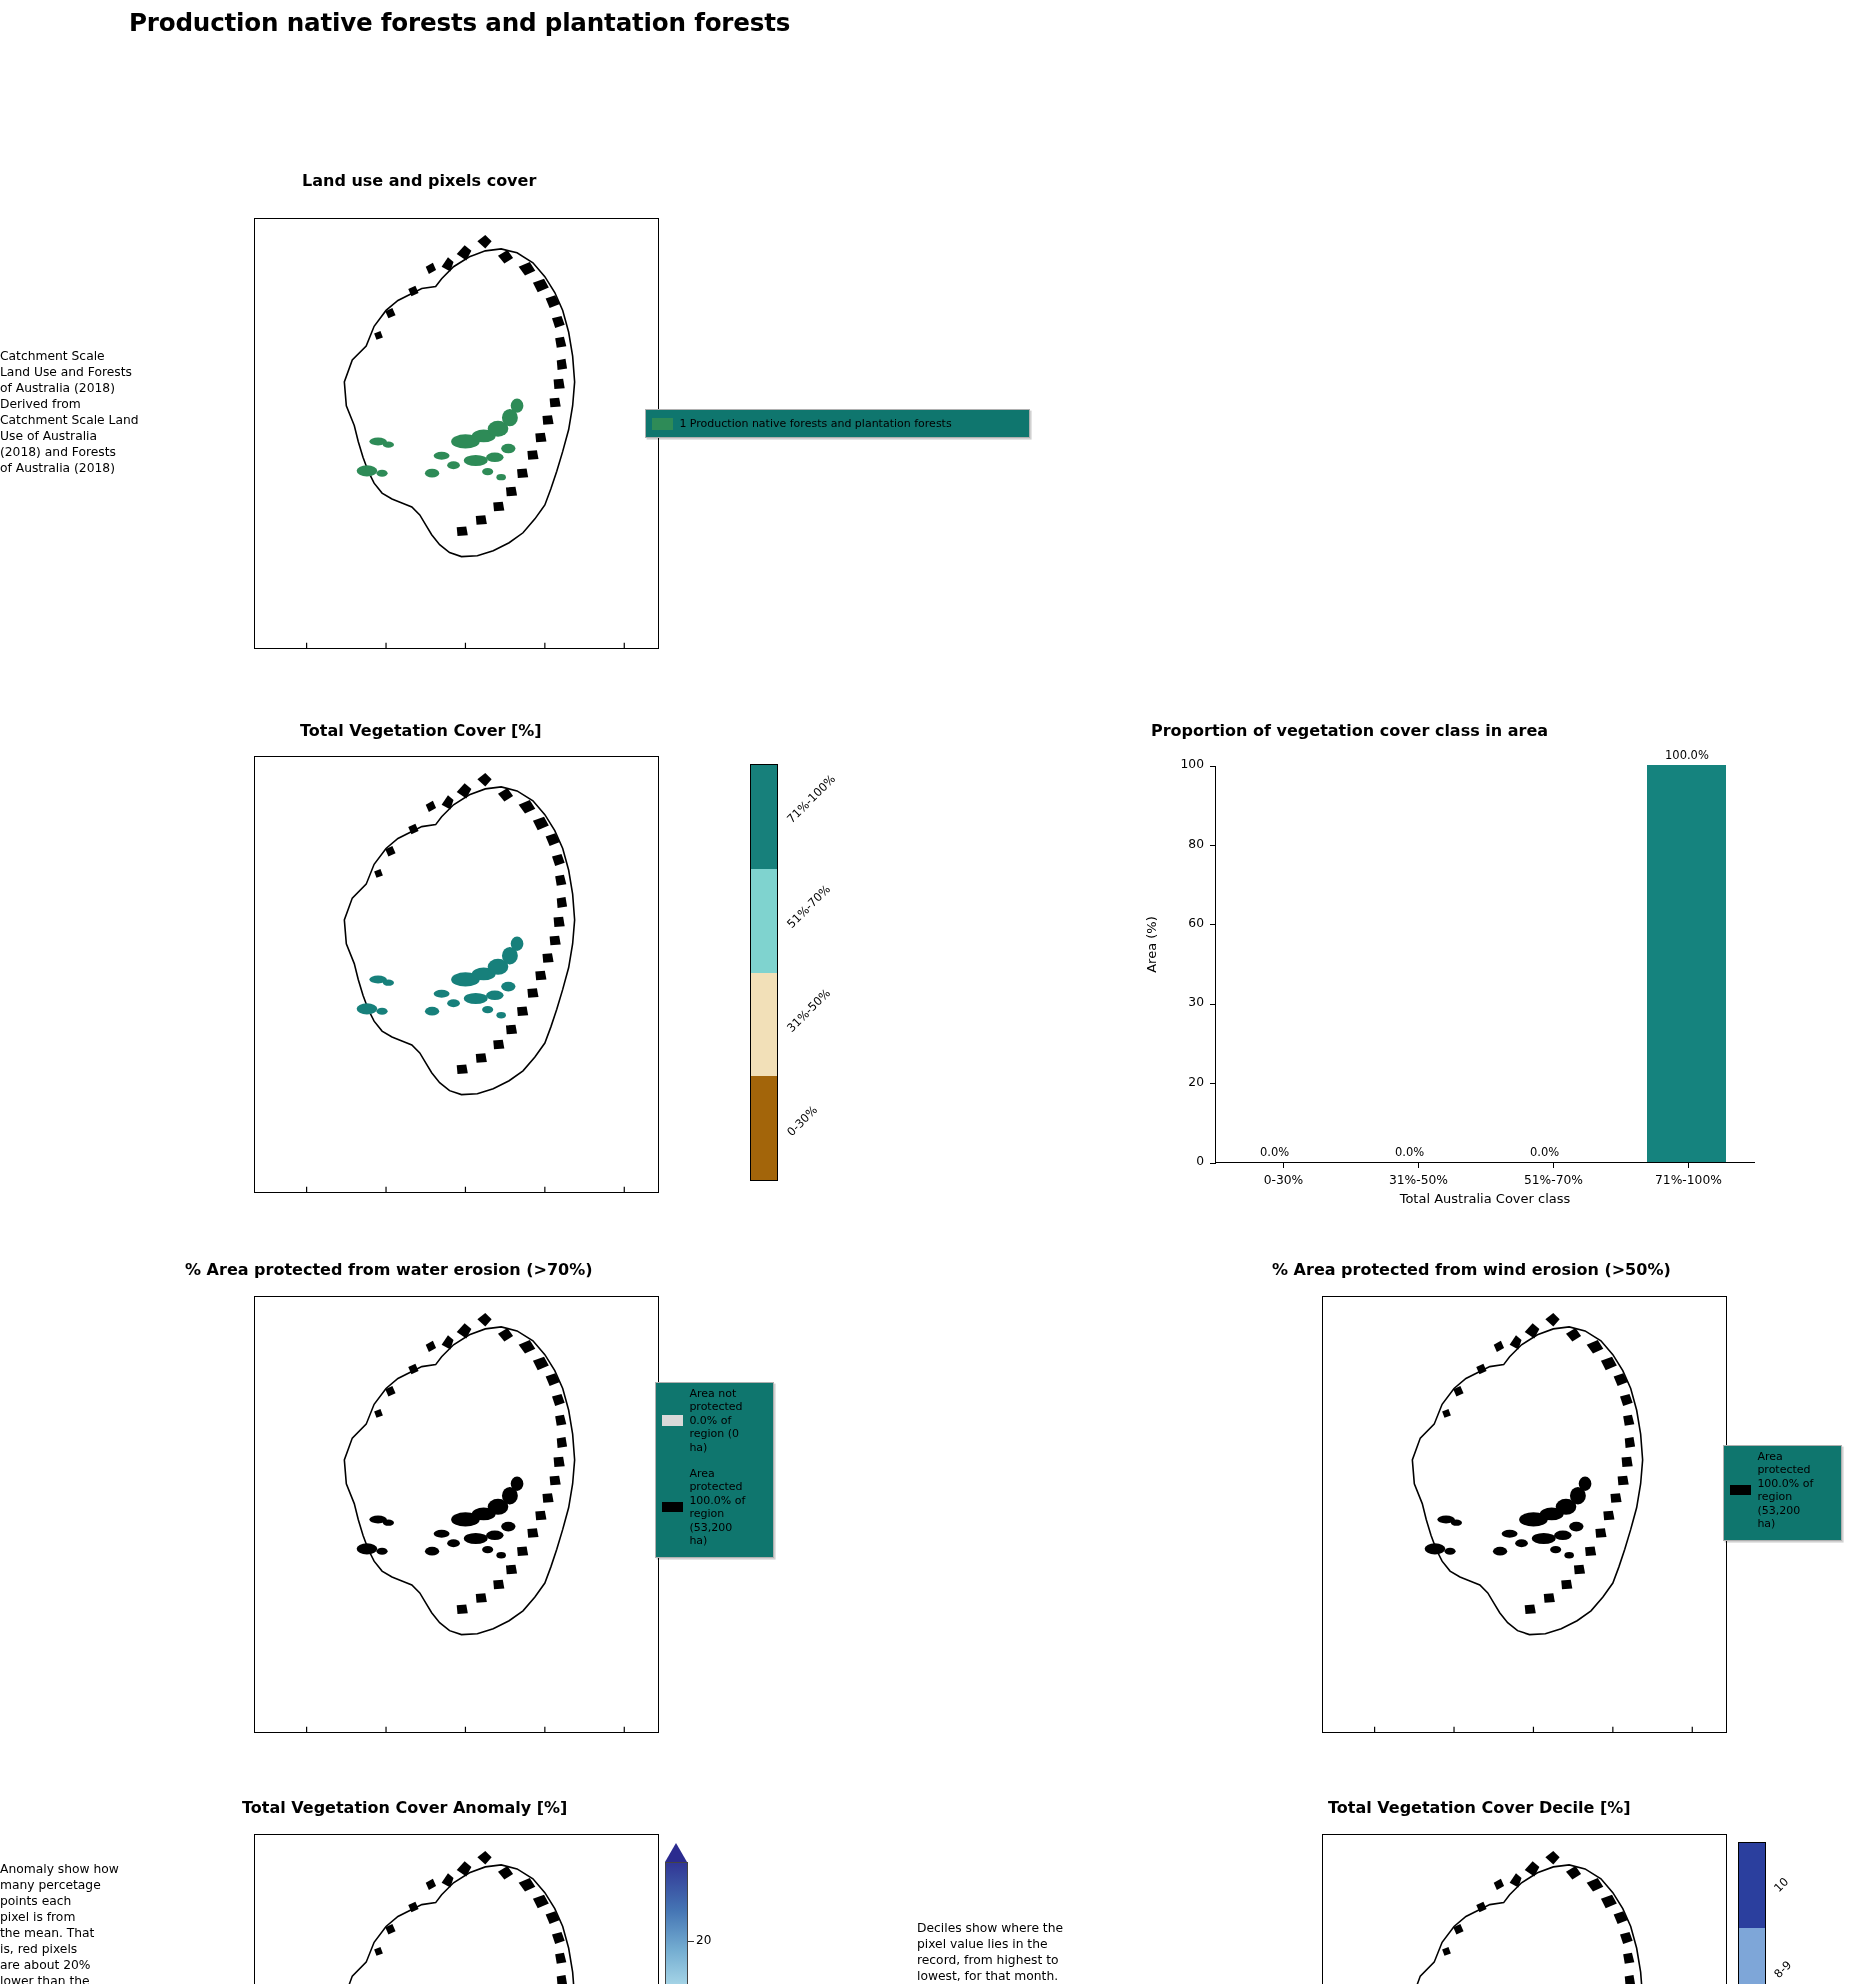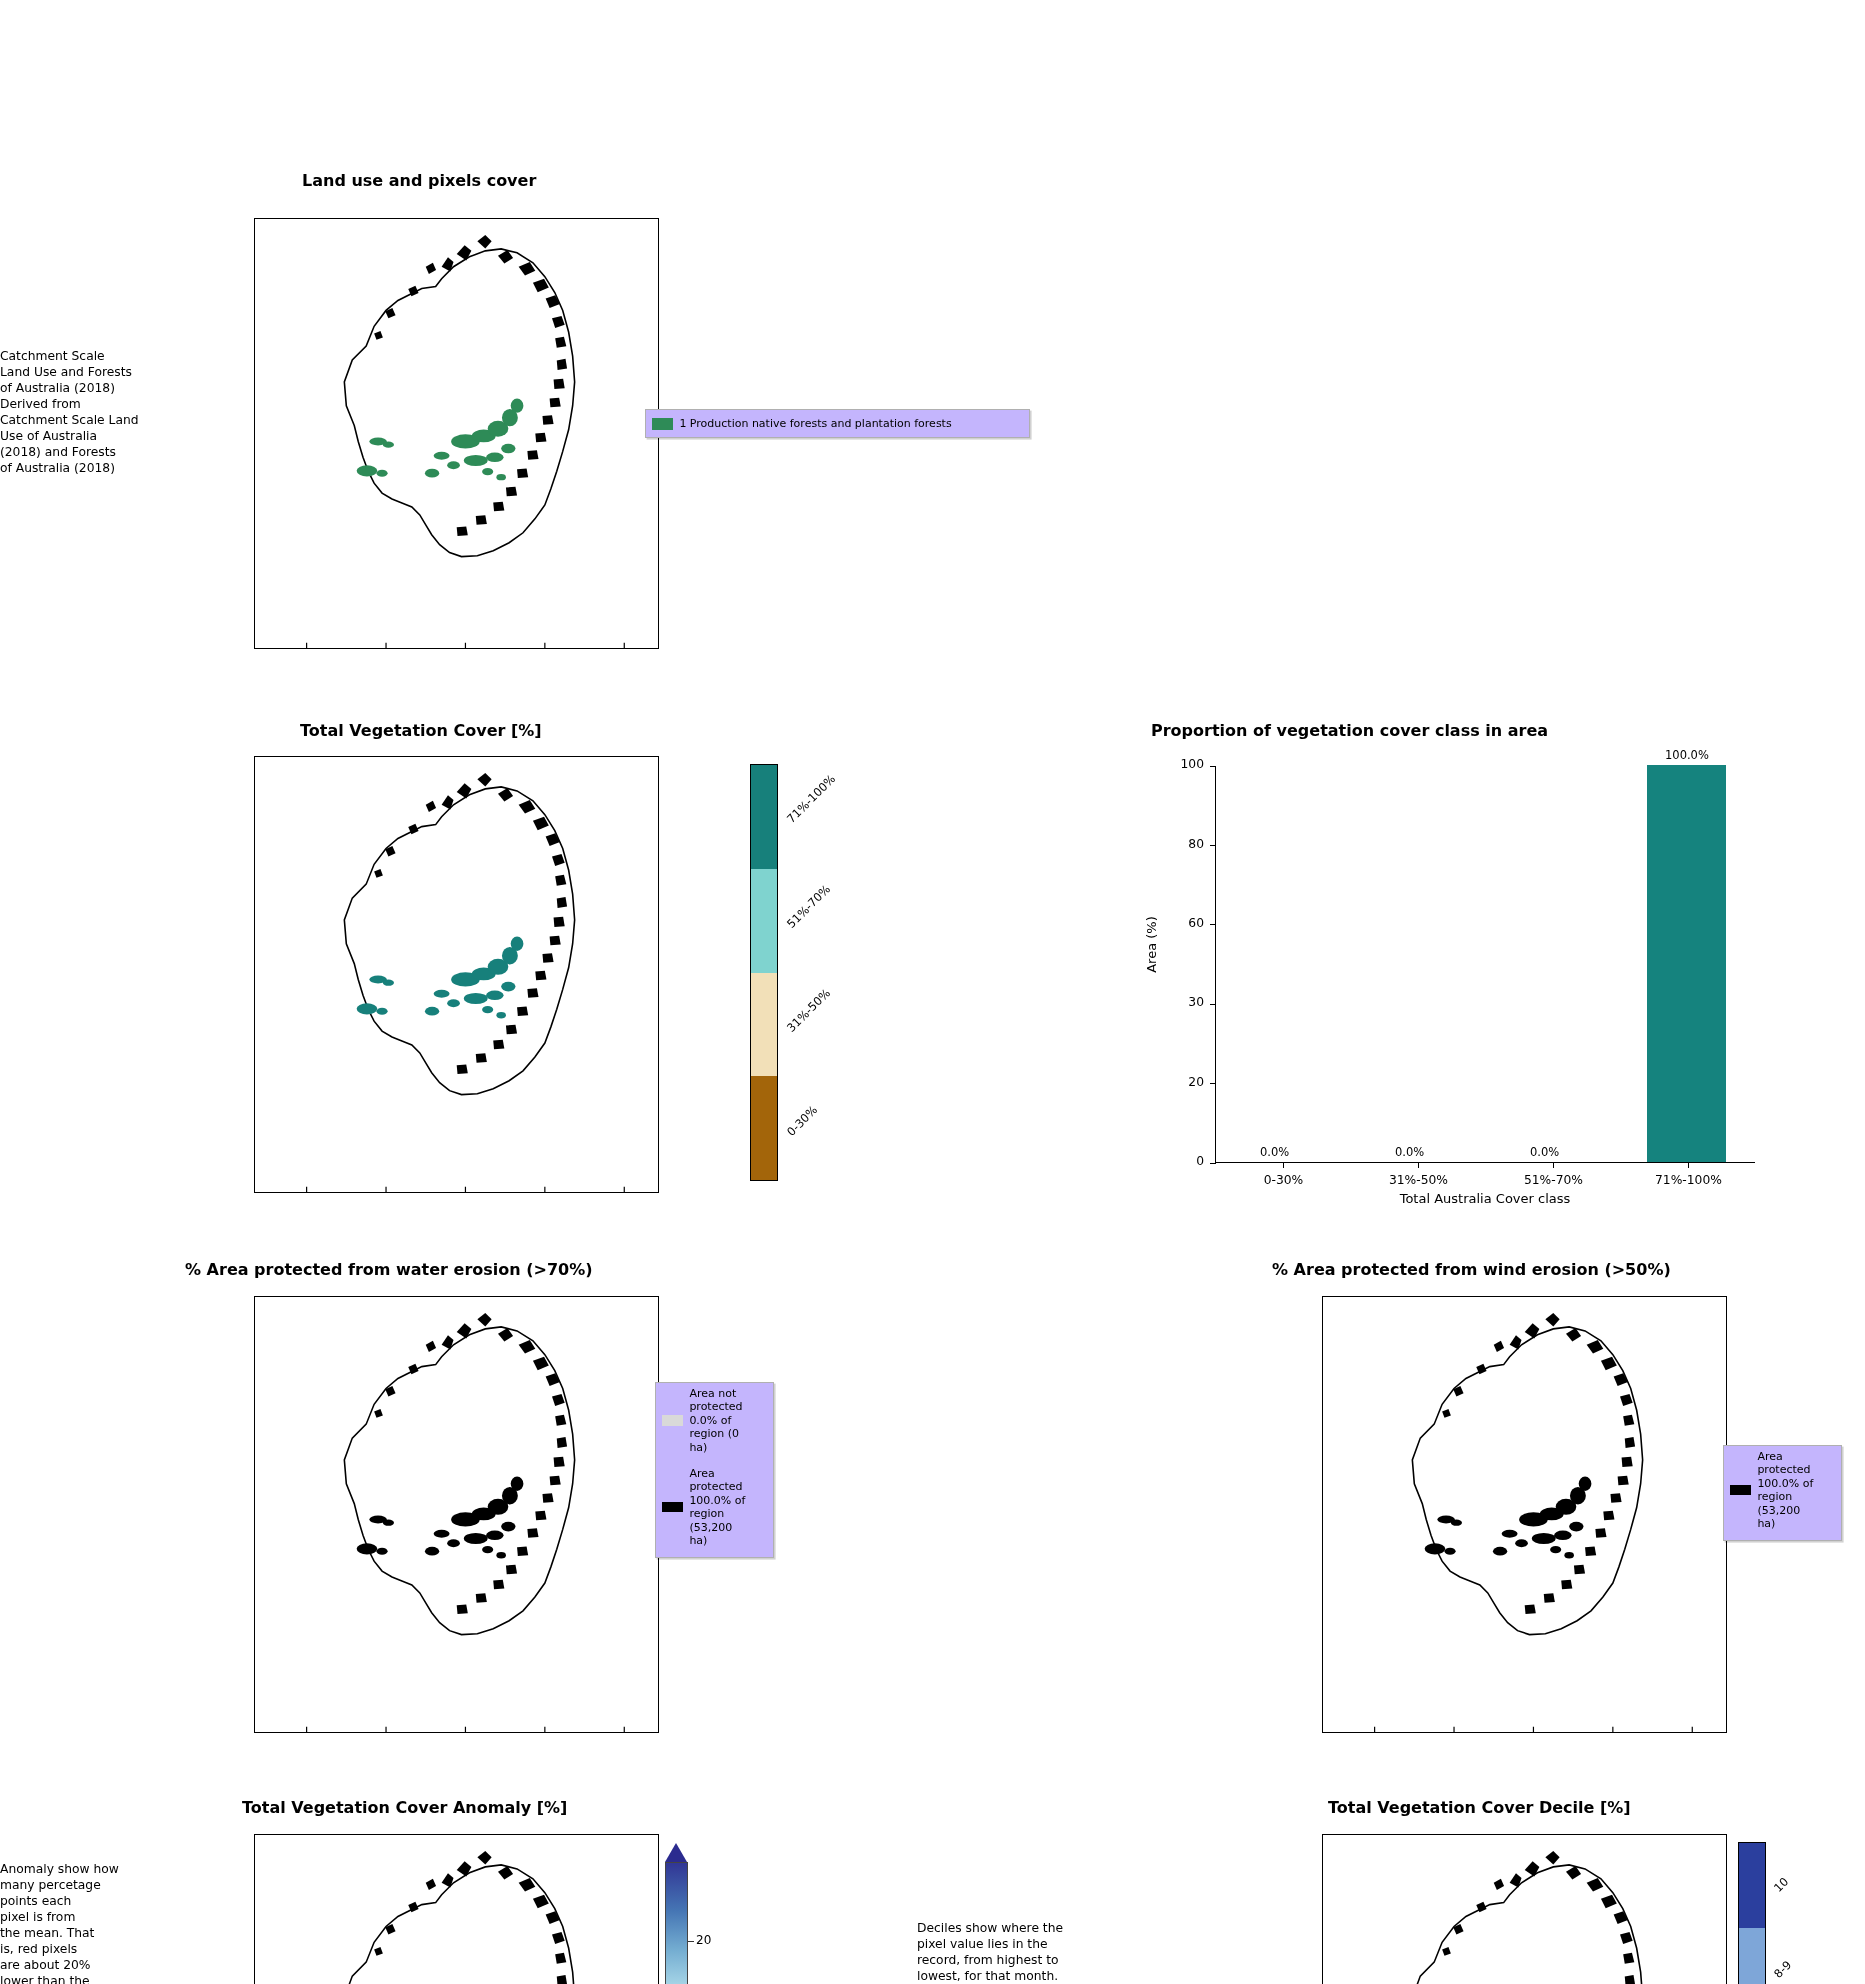--- a/index.html
+++ b/index.html
@@ -49,21 +49,21 @@
   .side-note {
     position: absolute;
     font-size: 12.3px;
     line-height: 1.30;
     white-space: pre-line;
   }
   
   .legend-box {
     position: absolute;
     border: 0.8px solid #b0b0b0;
-    background: #c4b5fd;
+    background: #0f766e;
     box-sizing: border-box;
     padding: 4px 5.6px;
     font-size: 11px;
     box-shadow: 1.6px 1.6px 0 rgba(0,0,0,0.18);
   }
   .legend-row {
     display: flex;
     align-items: center;
     gap: 6.4px;
   }
@@ -199,20 +199,21 @@
     transform: rotate(-45deg);
     transform-origin: left top;
     white-space: nowrap;
   }
 </style>
 </head>
 <body>
 
 <div class="page">
 
+  <div id="page-title">Production native forests and plantation forests</div>
 
   <div class="panel-title" style="left:302px; top:171px;">Land use and pixels cover</div>
 
   <div class="side-note" style="left:0px; top:349px; width:183px;">Catchment Scale
 Land Use and Forests
 of Australia (2018)
 Derived from
 Catchment Scale Land
 Use of Australia
 (2018) and Forests

